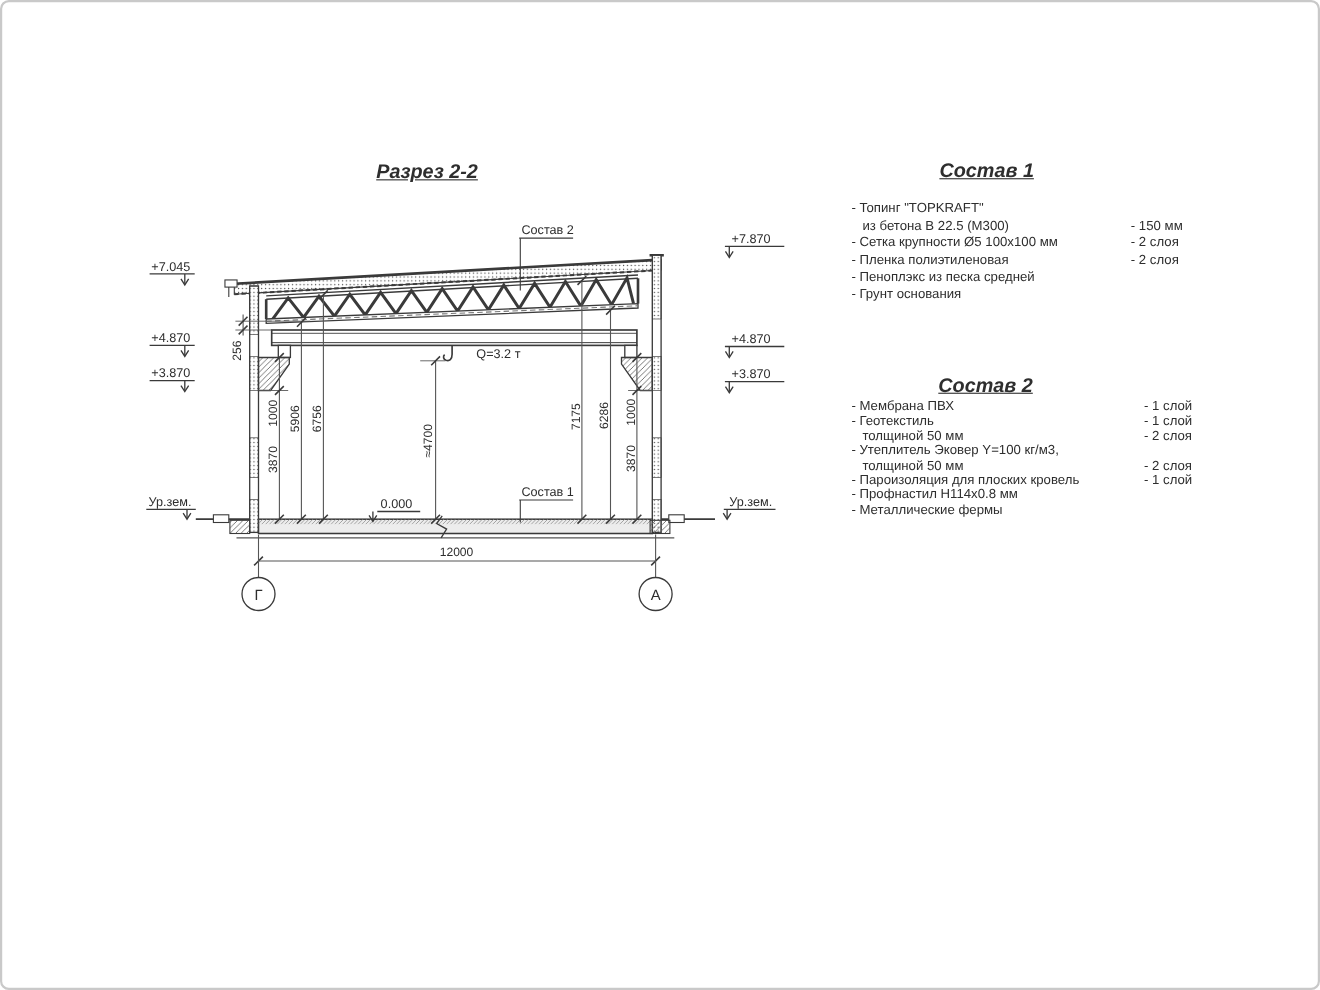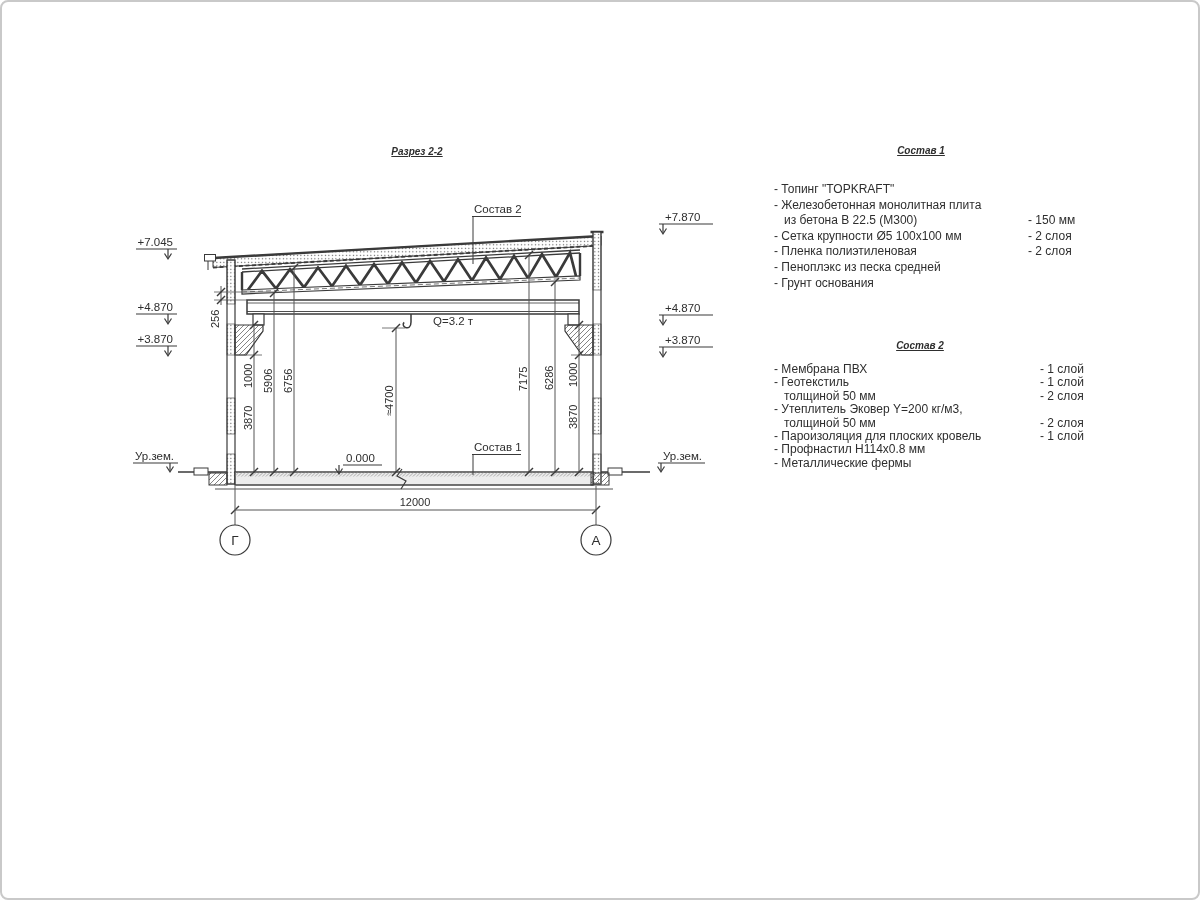--- a/index.html
+++ b/index.html
@@ -4,22 +4,22 @@
 <style>
   html,body{margin:0;padding:0;background:#fff;}
   .page{position:relative;width:1200px;height:900px;background:#ffffff;
         border:2px solid #c9c9c9;border-radius:8px;box-sizing:border-box;
         font-family:"Liberation Sans",sans-serif;color:#2e2e2e;overflow:hidden;}
   .page svg{position:absolute;left:0;top:0;}
   svg text{font-family:"Liberation Sans",sans-serif;fill:#2e2e2e;}
   .dim{font-size:11px;}
   .elev{font-size:11.5px;}
   .axisletter{font-size:13.5px;}
-  .heading{position:absolute;font-style:italic;font-weight:bold;font-size:10px;
-           text-align:center;text-decoration:underline;white-space:nowrap;}
+  .heading{position:absolute;font-style:italic;font-weight:bold;font-size:18px;
+           text-decoration:underline;white-space:nowrap;}
   .speclist{position:absolute;font-size:12px;}
   #sostav1-list{left:772px;top:180px;width:318px;line-height:15.6px;}
   #sostav2-list{left:772px;top:361px;width:330px;line-height:13.4px;}
   .row{display:flex;white-space:nowrap;}
   .nm{flex:1 1 auto;}
   .nm.indent{padding-left:10px;}
   .val{flex:0 0 64px;width:64px;}
 </style>
 </head>
 <body>
@@ -233,24 +233,20 @@
   <div class="heading" id="title" style="left:340px;top:144px;width:150px;">Разрез 2-2</div>
   <div class="heading" style="left:852px;top:143px;width:134px;">Состав 1</div>
   <div class="heading" style="left:851px;top:338px;width:134px;">Состав 2</div>
 
   <div class="speclist" id="sostav1-list">
     <div class="row">
         <span class="nm">- Топинг "TOPKRAFT"</span>
         <span class="val"></span>
       </div>
     <div class="row">
-        <span class="nm">- Железобетонная монолитная плита</span>
-        <span class="val"></span>
-      </div>
-    <div class="row">
         <span class="nm indent">из бетона В 22.5 (М300)</span>
         <span class="val">- 150 мм</span>
       </div>
     <div class="row">
         <span class="nm">- Сетка крупности Ø5 100x100 мм</span>
         <span class="val">- 2 слоя</span>
       </div>
     <div class="row">
         <span class="nm">- Пленка полиэтиленовая</span>
         <span class="val">- 2 слоя</span>
@@ -272,21 +268,21 @@
       </div>
     <div class="row">
         <span class="nm">- Геотекстиль</span>
         <span class="val">- 1 слой</span>
       </div>
     <div class="row">
         <span class="nm indent">толщиной 50 мм</span>
         <span class="val">- 2 слоя</span>
       </div>
     <div class="row">
-        <span class="nm">- Утеплитель Эковер Y=200 кг/м3,</span>
+        <span class="nm">- Утеплитель Эковер Y=100 кг/м3,</span>
         <span class="val"></span>
       </div>
     <div class="row">
         <span class="nm indent">толщиной 50 мм</span>
         <span class="val">- 2 слоя</span>
       </div>
     <div class="row">
         <span class="nm">- Пароизоляция для плоских кровель</span>
         <span class="val">- 1 слой</span>
       </div>

